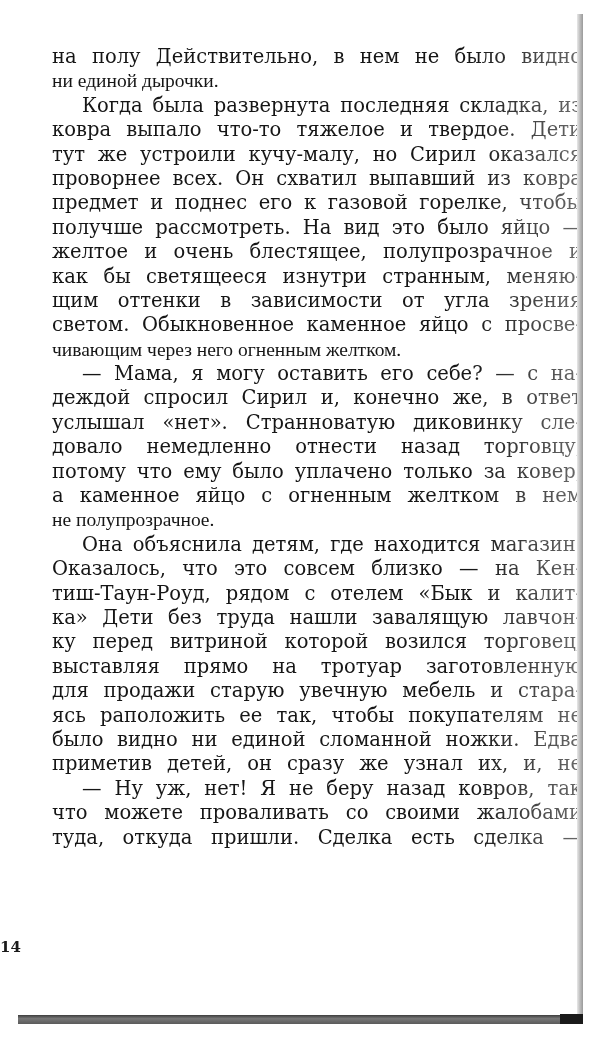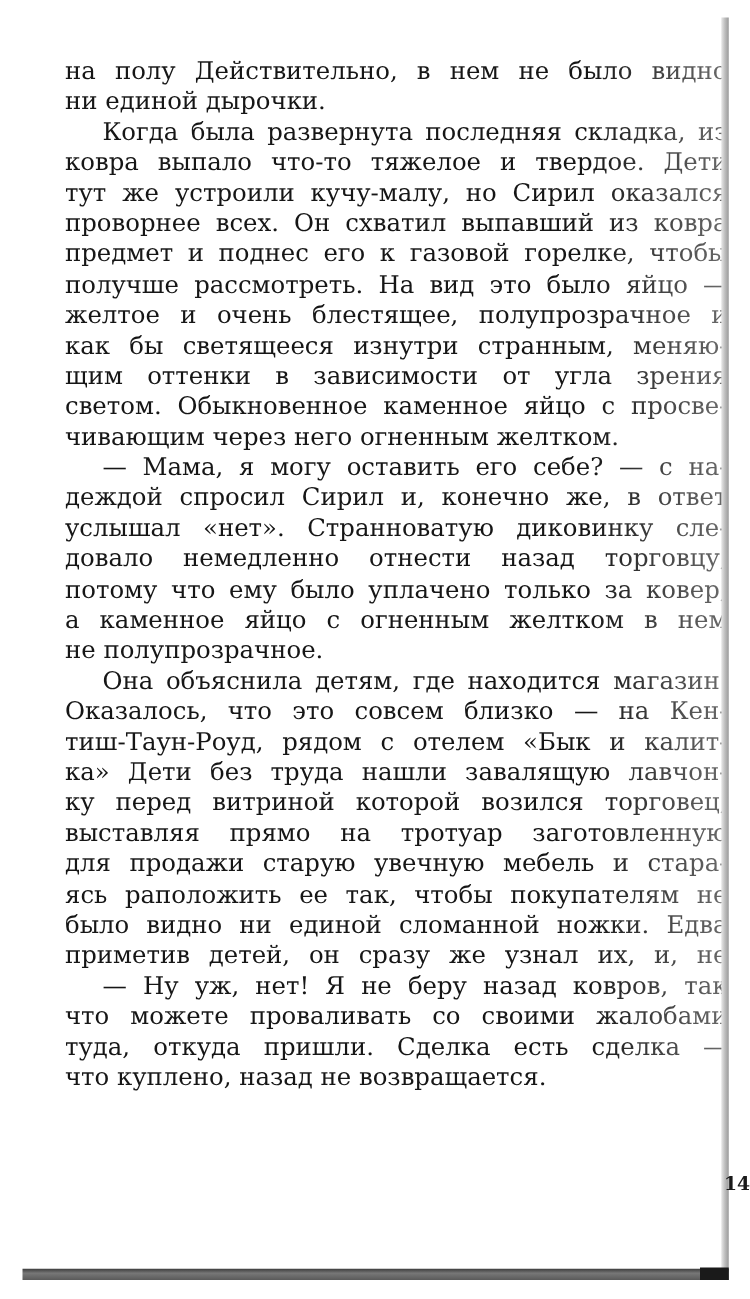--- a/index.html
+++ b/index.html
@@ -51,30 +51,31 @@
     .line {
       display: block;
       white-space: nowrap;
       text-align: justify;
       text-align-last: justify;
       height: 24.4px;
       overflow: visible;
     }
     .line.last {
       text-align-last: left;
+      font-family: Liberation Serif, serif;
     }
     .line.indent {
       padding-left: 30px;
     }
     .page-number {
       position: absolute;
       left: 0;
       width: 600px;
       top: 938px;
-      text-align: right;
+      text-align: left;
       font-family: "DejaVu Serif", serif;
       font-weight: bold;
       font-size: 15px;
       color: #1a1a1a;
     }
     .bottom-bar {
       position: absolute;
       left: 18px;
       top: 1015px;
       width: 565px;
@@ -121,20 +122,19 @@
       <span class="line">ка»  Дети без труда нашли завалящую лавчон-</span>
       <span class="line">ку  перед витриной которой возился торговец,</span>
       <span class="line">выставляя прямо на тротуар заготовленную</span>
       <span class="line">для продажи старую увечную мебель и стара-</span>
       <span class="line">ясь раположить ее так, чтобы покупателям не</span>
       <span class="line">было видно ни единой сломанной ножки. Едва</span>
       <span class="line">приметив детей, он сразу же узнал их, и, не</span>
       <span class="line indent">— Ну уж, нет! Я не беру назад ковров, так</span>
       <span class="line">что можете проваливать со своими жалобами</span>
       <span class="line">туда, откуда пришли. Сделка есть сделка —</span>
-      <span class="line last">что куплено, назад не возвращается.</span>
     </div>
   <div class="fade-right"></div>
   <div class="spine-shadow"></div>
   <div class="page-number">14</div>
   <div class="bottom-bar"></div>
   <div class="bottom-bar-end"></div>
 </div>
 
 </body></html>

